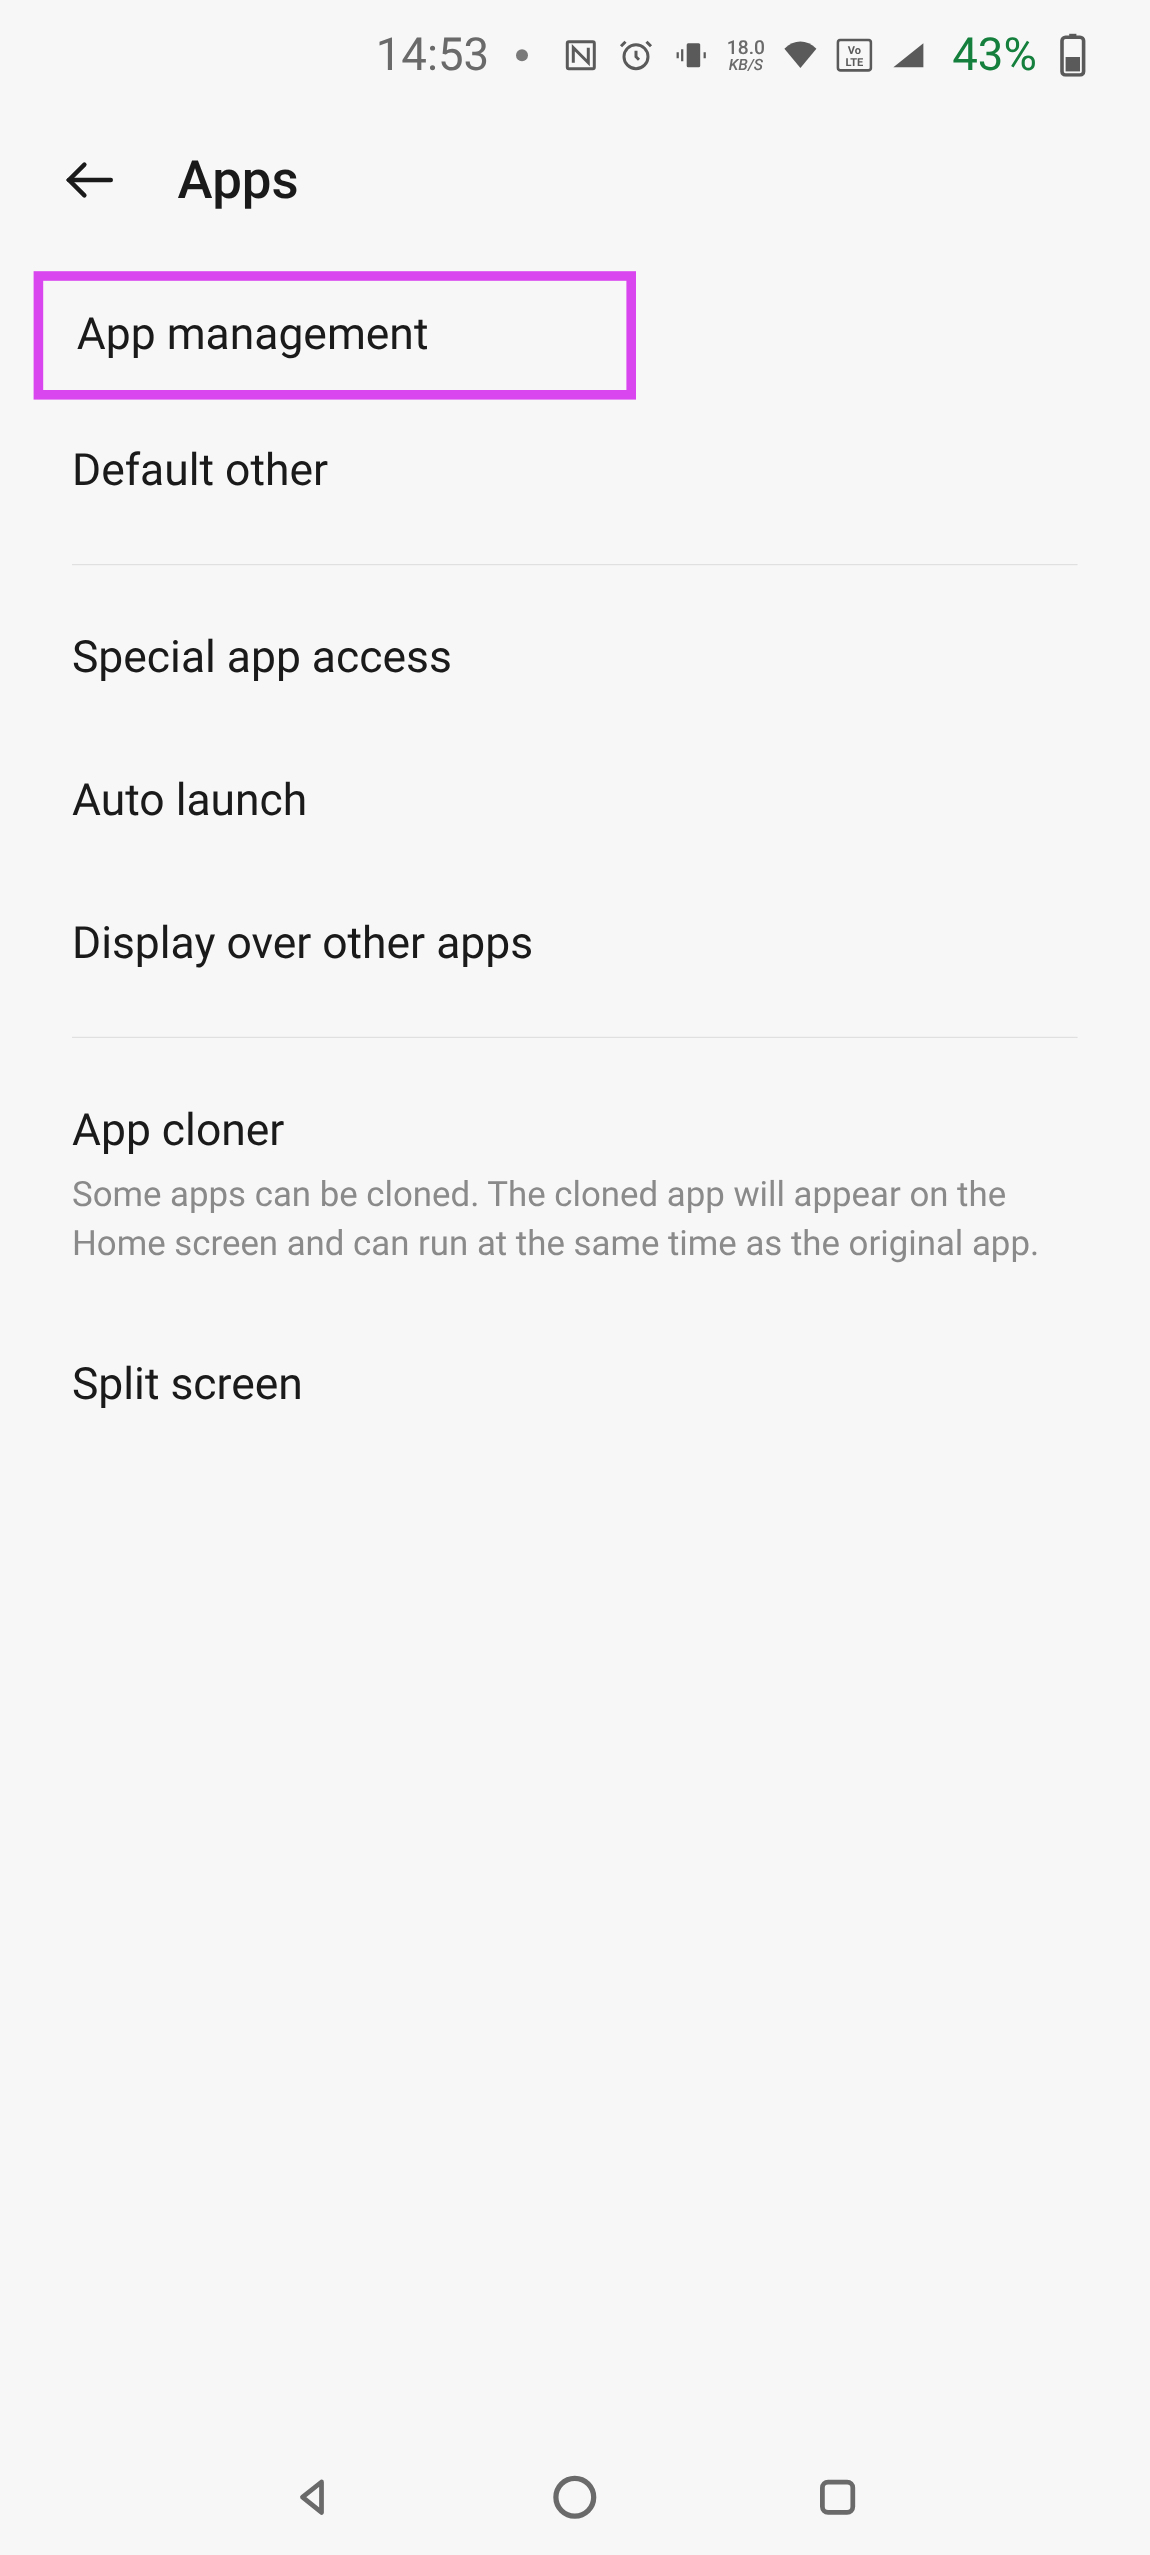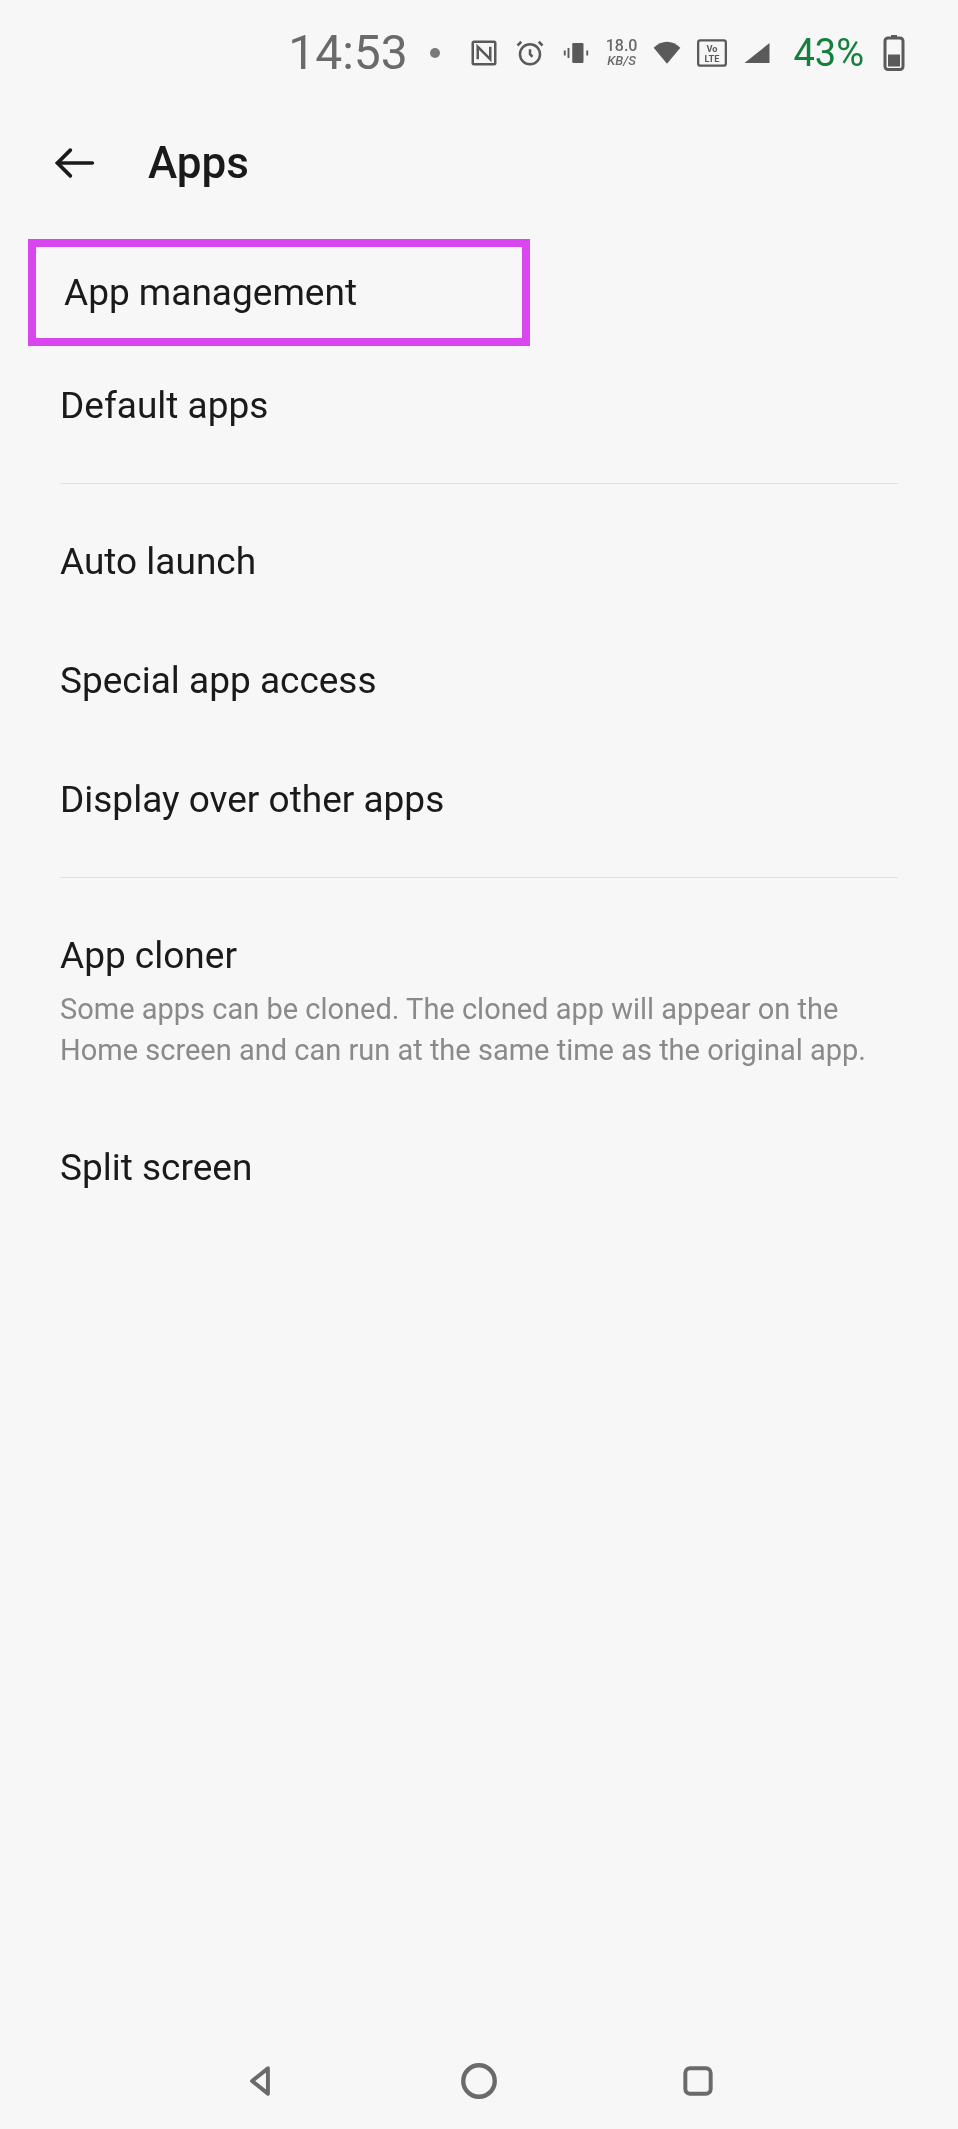--- a/index.html
+++ b/index.html
@@ -20,21 +20,21 @@
     .status-bar {
       display: flex;
       align-items: center;
       justify-content: flex-end;
       padding: 24px 48px 0 0;
       gap: 14px;
       color: #5a5a5a;
     }
 
     .status-time {
-      font-size: 48px;
+      font-size: 38px;
       font-weight: 400;
       color: #6a6a6a;
       margin-right: 8px;
     }
 
     .status-dot {
       width: 10px;
       height: 10px;
       border-radius: 50%;
       background: #7a7a7a;
@@ -234,31 +234,31 @@
   <div class="header-title">Apps</div>
 </div>
 
 <div class="content">
 
   <div class="list-item highlighted">
     <div class="list-item-title">App management</div>
   </div>
 
   <div class="list-item">
-    <div class="list-item-title">Default apps</div>
+    <div class="list-item-title">Default other</div>
   </div>
 
   <div class="divider"></div>
 
   <div class="list-item">
+    <div class="list-item-title">Special app access</div>
+  </div>
+
+  <div class="list-item">
     <div class="list-item-title">Auto launch</div>
-  </div>
-
-  <div class="list-item">
-    <div class="list-item-title">Special app access</div>
   </div>
 
   <div class="list-item">
     <div class="list-item-title">Display over other apps</div>
   </div>
 
   <div class="divider"></div>
 
   <div class="list-item">
     <div class="list-item-title">App cloner</div>

